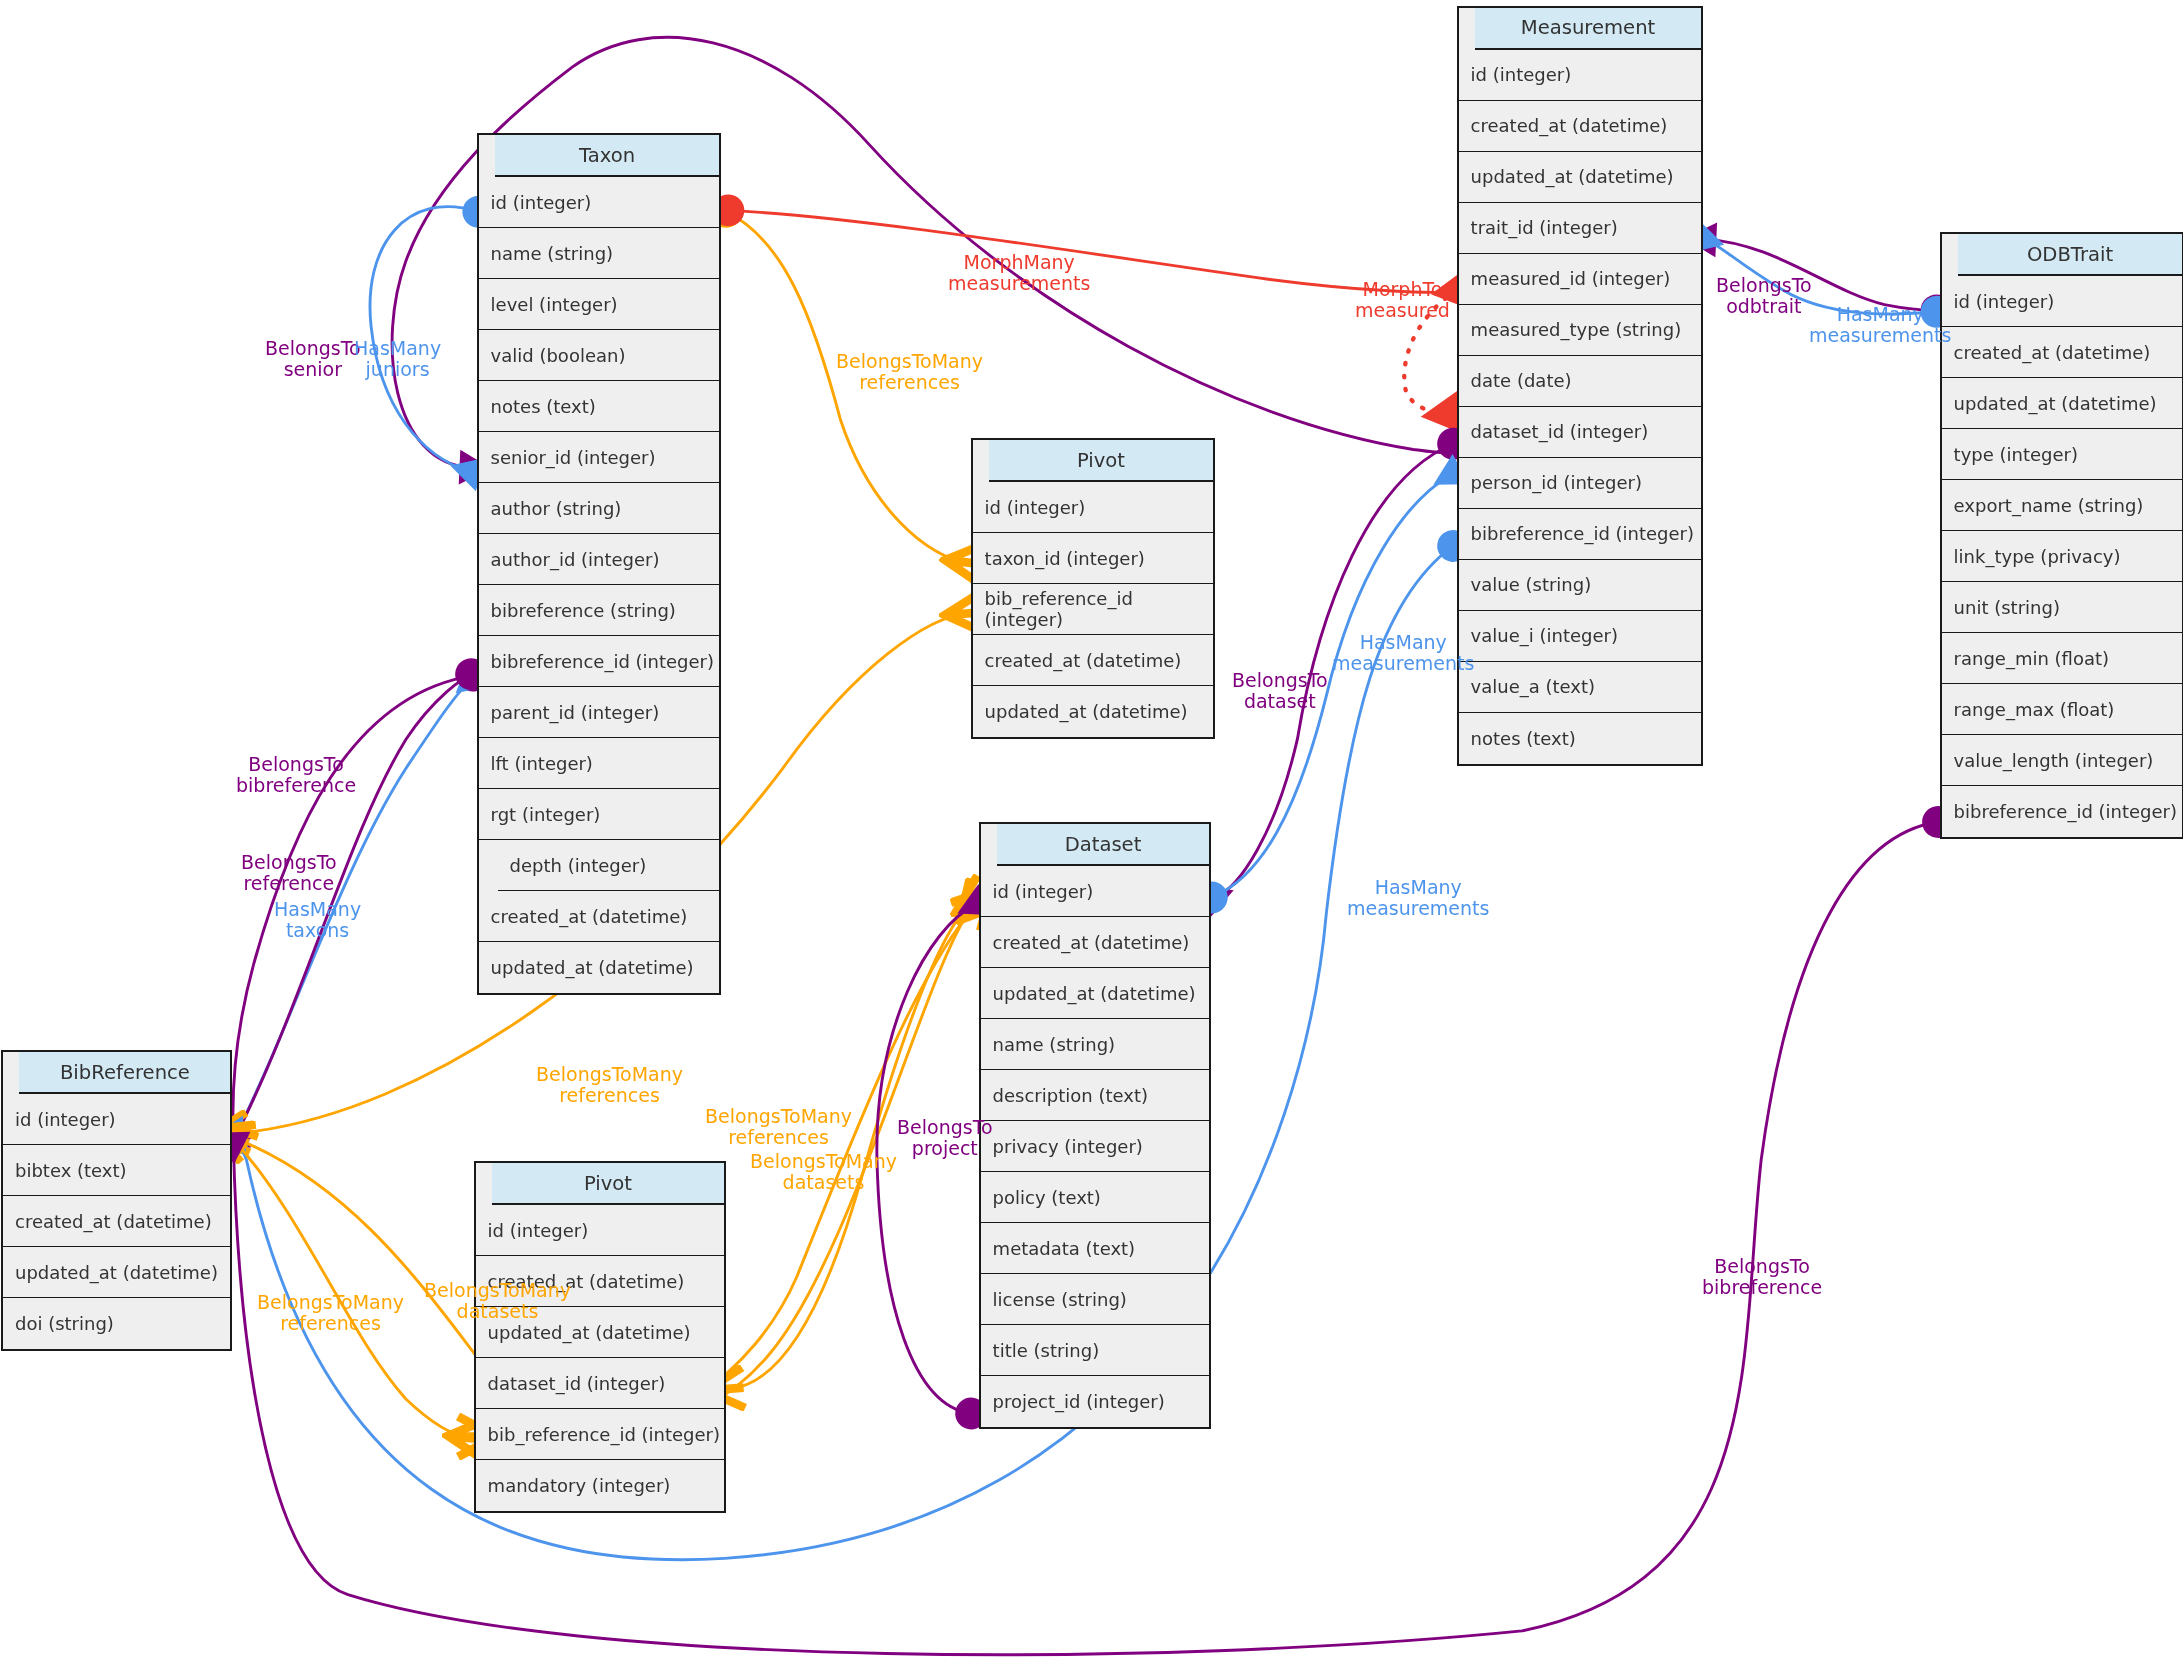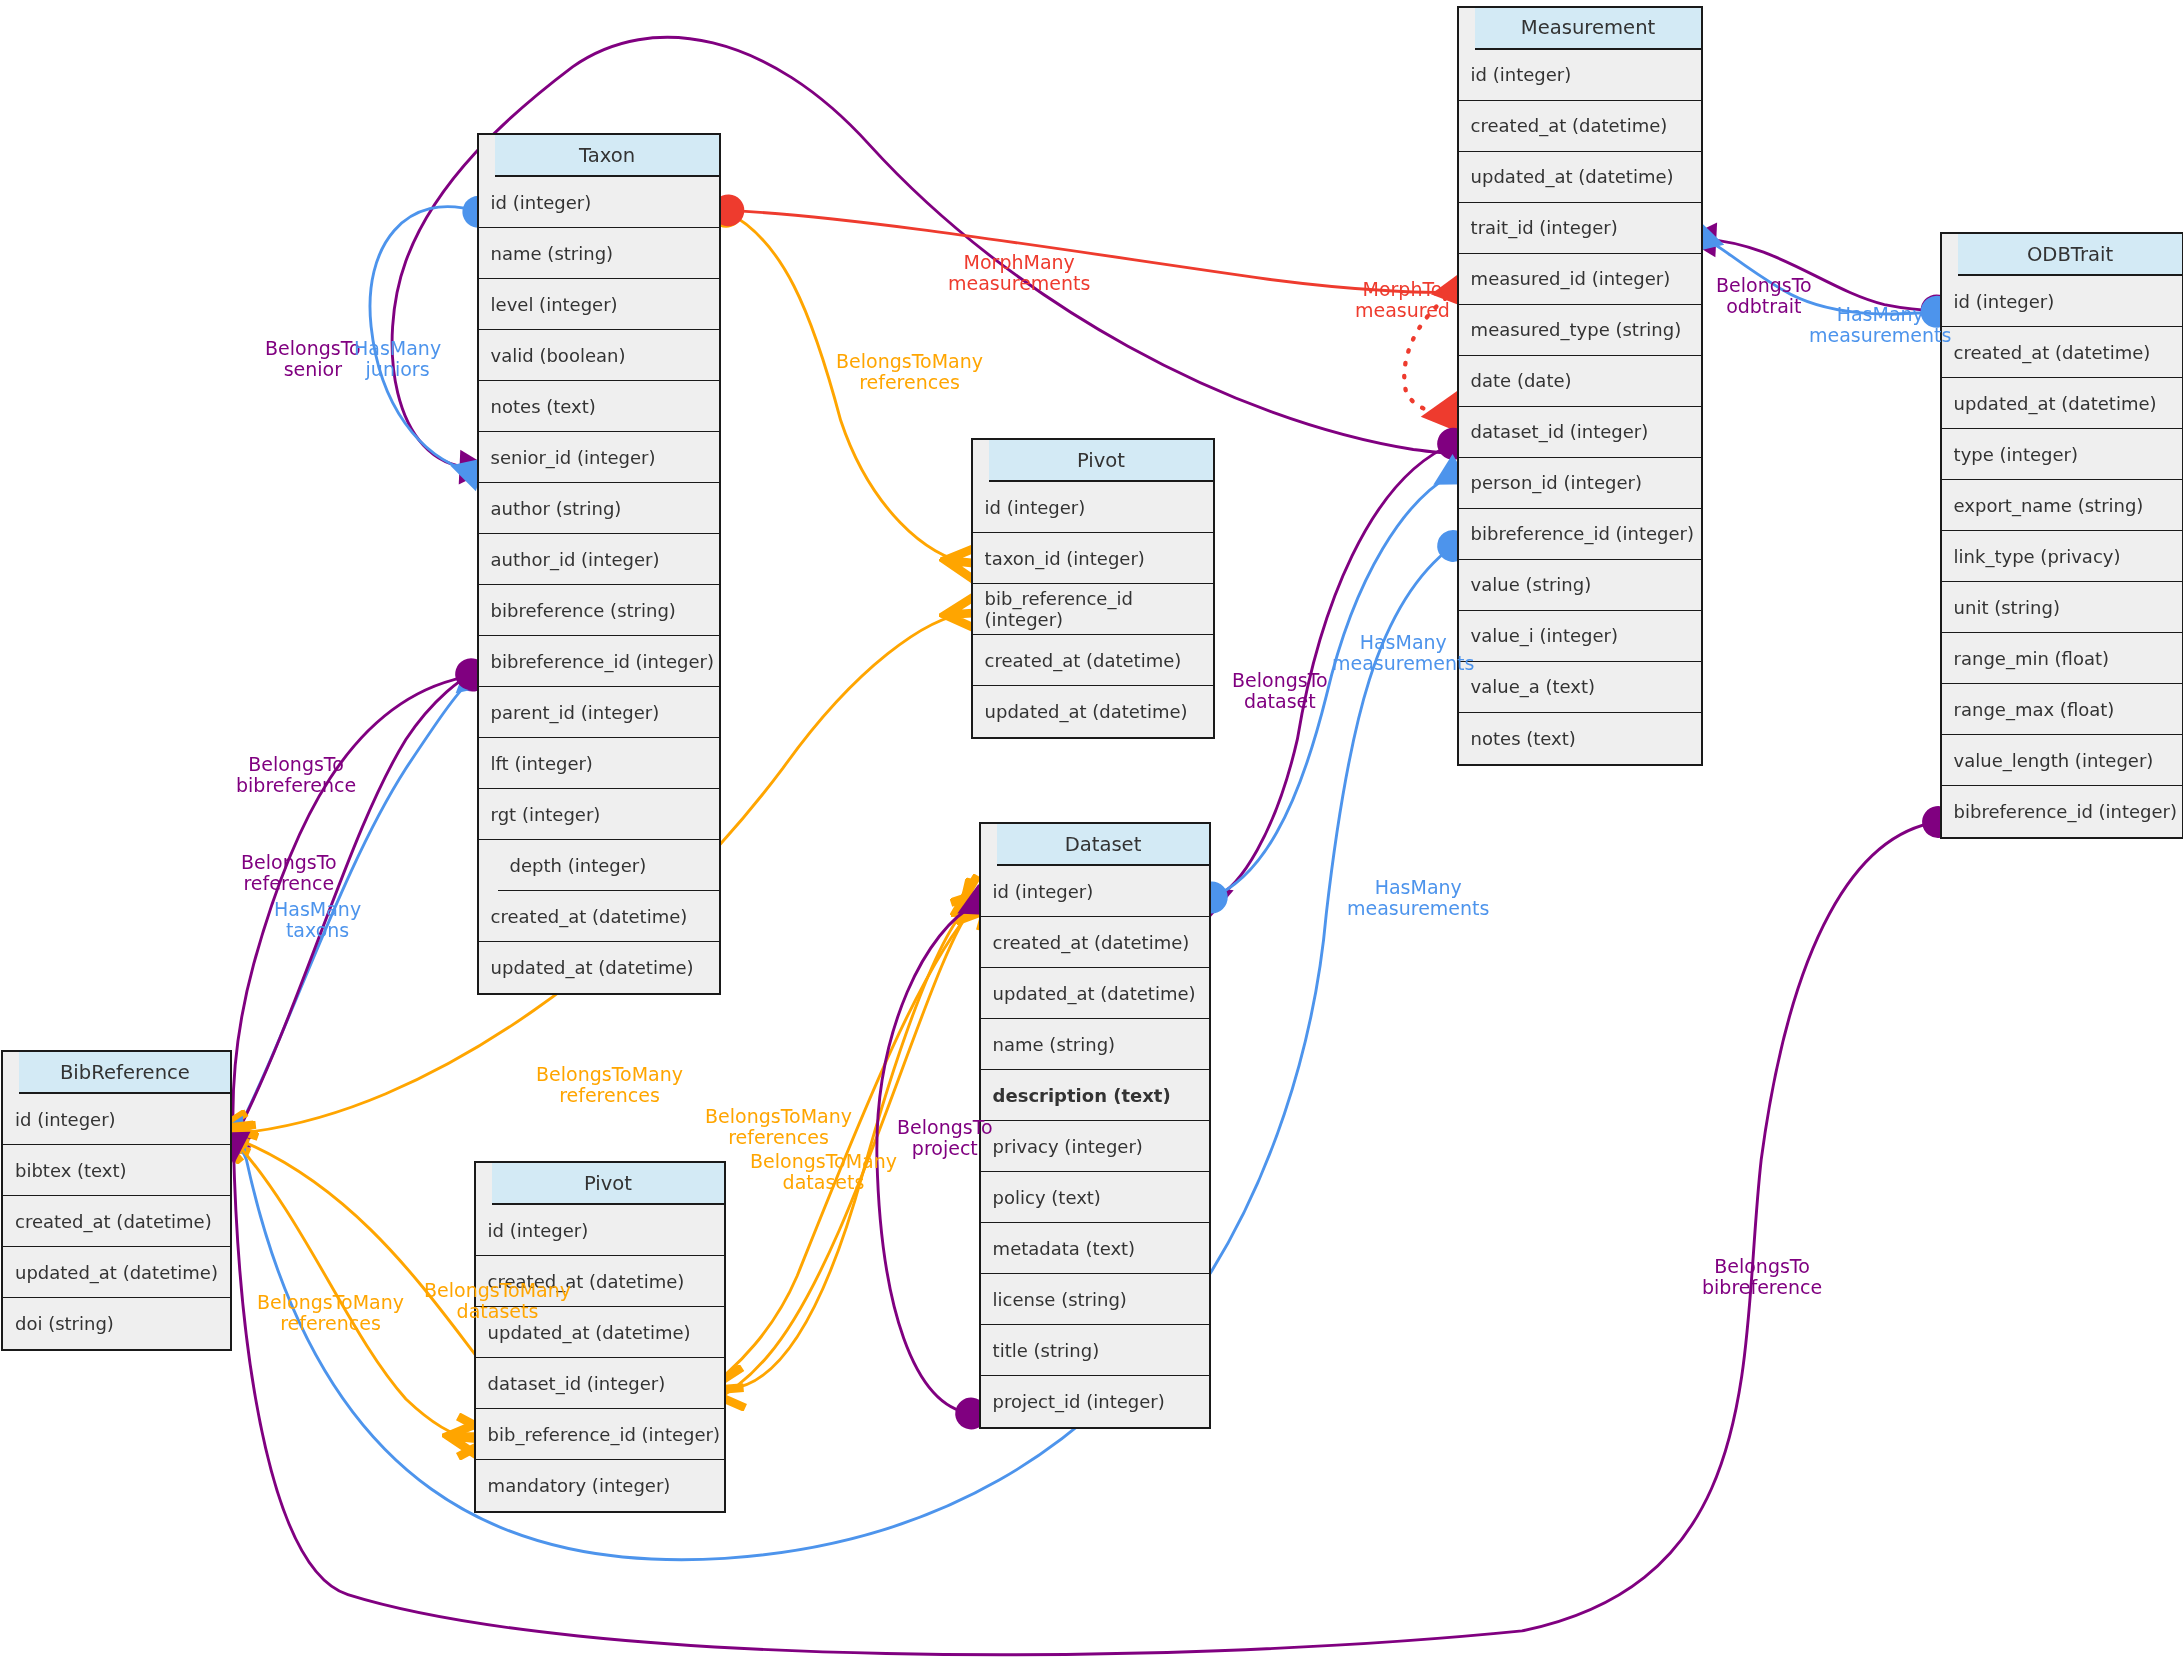--- a/index.html
+++ b/index.html
@@ -198,21 +198,21 @@
         <div class="entity-row" style="height: 51px;">bib_reference_id (integer)</div>
         <div class="entity-row" style="height: 51px;">created_at (datetime)</div>
         <div class="entity-row" style="height: 51px;">updated_at (datetime)</div>
       </div>
       <div class="entity" style="left: 979px; top: 822px; width: 232px;">
         <div class="entity-title" style="height: 42px;">Dataset</div>
         <div class="entity-row" style="height: 51px;">id (integer)</div>
         <div class="entity-row" style="height: 51px;">created_at (datetime)</div>
         <div class="entity-row" style="height: 51px;">updated_at (datetime)</div>
         <div class="entity-row" style="height: 51px;">name (string)</div>
-        <div class="entity-row" style="height: 51px; font-weight: bold;">description (text)</div>
+        <div class="entity-row" style="height: 51px;">description (text)</div>
         <div class="entity-row" style="height: 51px;">privacy (integer)</div>
         <div class="entity-row" style="height: 51px;">policy (text)</div>
         <div class="entity-row" style="height: 51px;">metadata (text)</div>
         <div class="entity-row" style="height: 51px;">license (string)</div>
         <div class="entity-row" style="height: 51px;">title (string)</div>
         <div class="entity-row" style="height: 51px;">project_id (integer)</div>
       </div>
       <div class="entity" style="left: 1.4px; top: 1050px; width: 231px;">
         <div class="entity-title" style="height: 42px;">BibReference</div>
         <div class="entity-row" style="height: 51px;">id (integer)</div>

